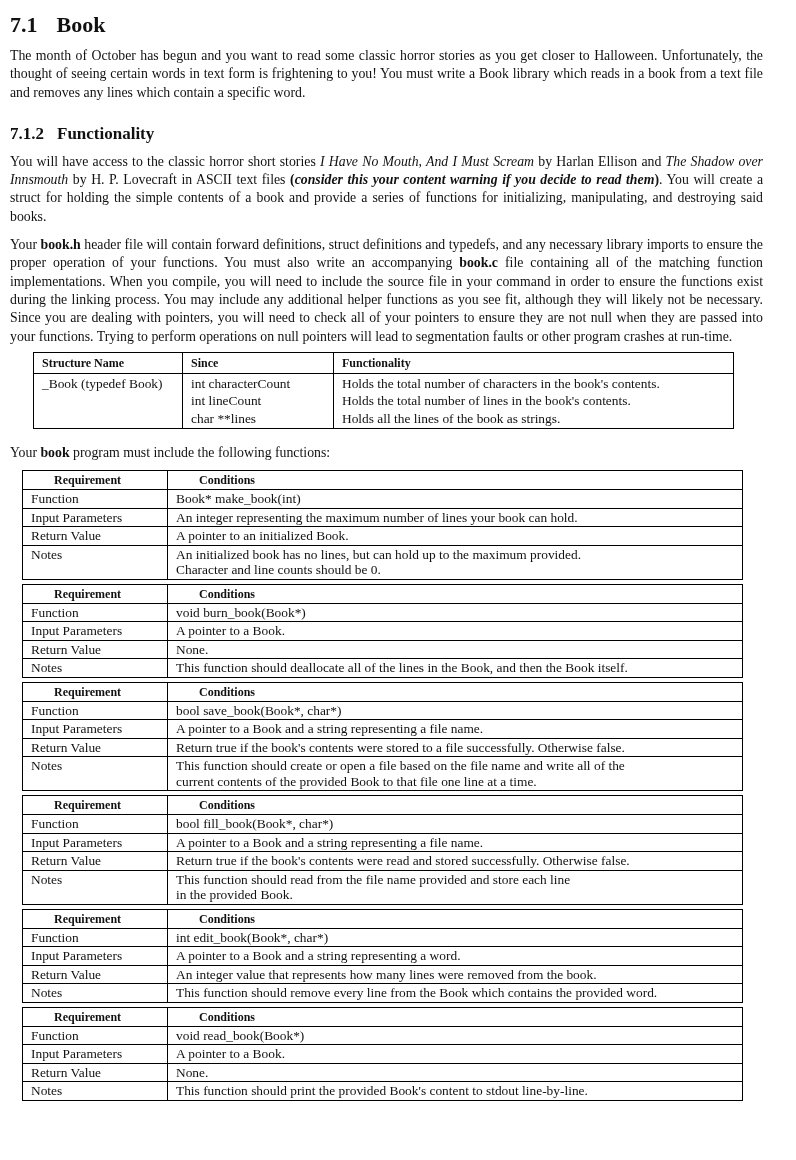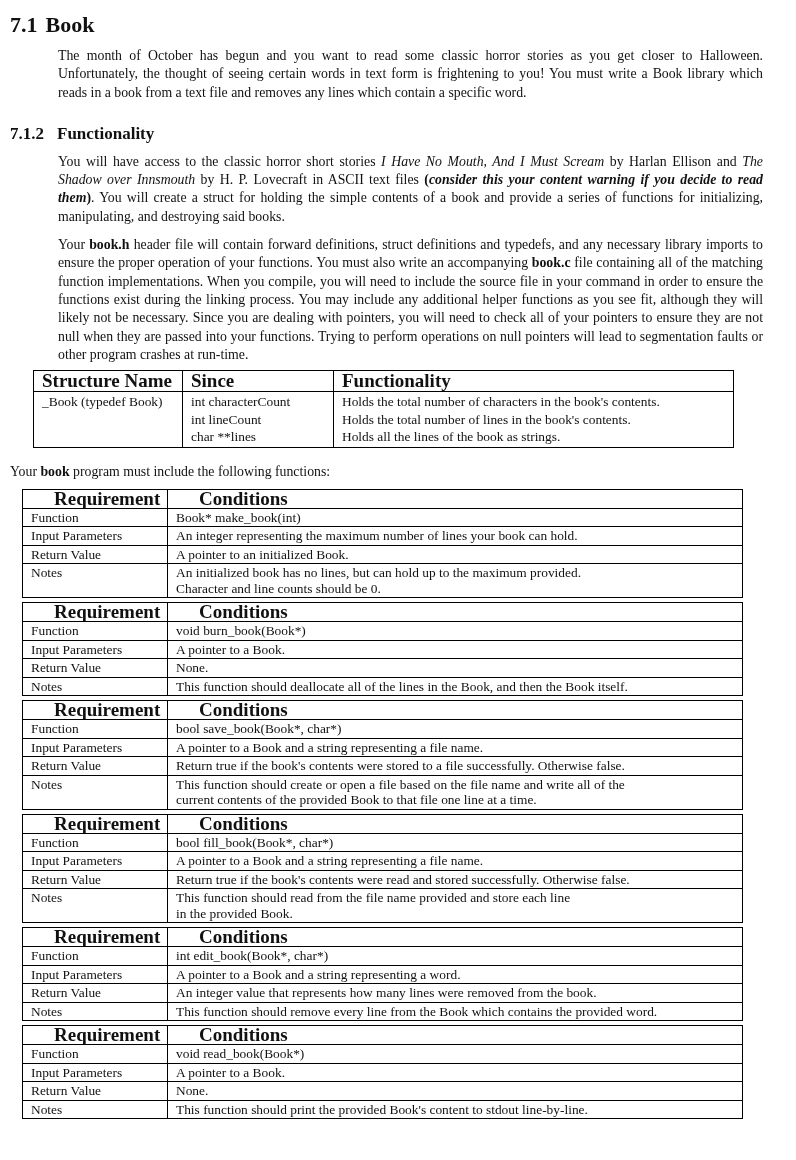--- a/index.html
+++ b/index.html
@@ -5,41 +5,41 @@
   * { box-sizing: border-box; margin: 0; padding: 0; }
   html, body { width: 796px; height: 1160px; overflow: hidden; }
   body {
     background: #ffffff;
     color: #111111;
     font-family: "Liberation Serif", "DejaVu Serif", serif;
   }
   .page { width: 796px; padding: 4px 33px 0 10px; }
 
   .h-section { font-size: 22px; font-weight: bold; margin-top: 8px; line-height: 25px; }
-  .h-section .num { margin-right: 8px; }
+  .h-section .num { margin-right: 19px; }
   .h-sub { font-size: 17px; font-weight: bold; margin-top: 17px; line-height: 19px; }
   .h-sub .num { margin-right: 13px; }
 
-  p.body { font-size: 13.8px; line-height: 18.3px; text-align: justify; margin-top: 10px; margin-left: 48px; }
+  p.body { font-size: 13.8px; line-height: 18.3px; text-align: justify; margin-top: 10px; }
   p.intro { font-size: 13.8px; line-height: 18px; margin-top: 12px; }
   .seg-n { font-style: normal; font-weight: normal; }
   .seg-b { font-weight: bold; }
   .seg-i { font-style: italic; }
   .seg-bi { font-weight: bold; font-style: italic; font-family: Liberation Serif, serif; }
 
   table { border-collapse: collapse; table-layout: fixed; }
   th, td {
     border: 1px solid #000;
     text-align: left;
     vertical-align: top;
     padding: 1px 8px;
     font-size: 13.4px;
     overflow: hidden;
   }
-  th { font-weight: bold; font-size: 19px; }
+  th { font-weight: bold; font-size: 12px; }
   .multiline { white-space: pre-line; }
 
   .struct-table { width: 700px; margin: 6px 0 0 23px; }
   .struct-table th { line-height: 18px; }
   .struct-table td { line-height: 17.5px; }
 
   .tables-wrap { margin-top: 8px; }
   .req-table { width: 720px; margin: 0 0 4px 12px; }
   .req-table th { line-height: 16px; padding-left: 31px; }
   .req-table td { line-height: 15.5px; }

